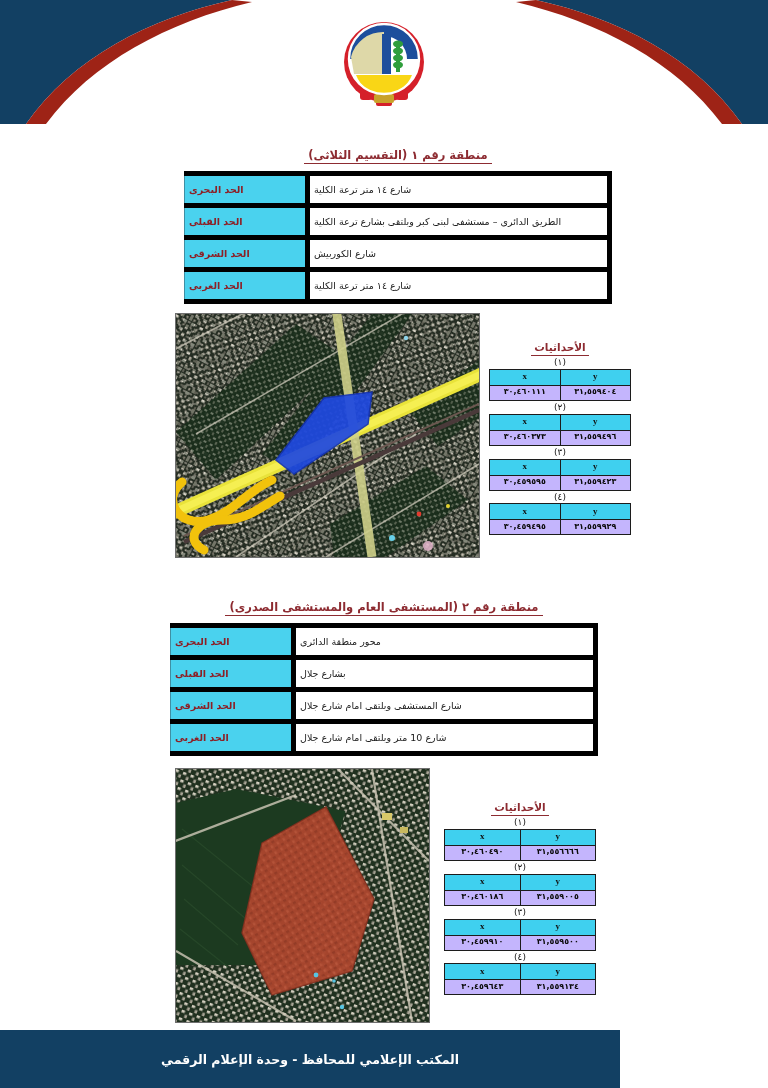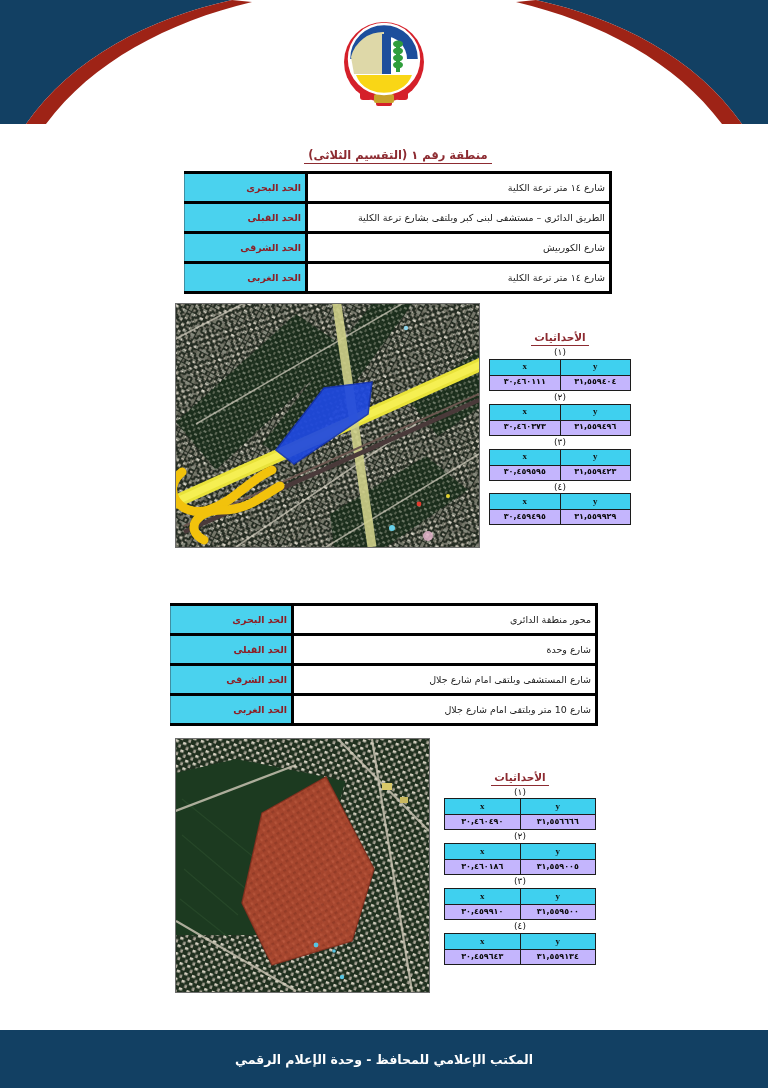--- a/index.html
+++ b/index.html
@@ -64,26 +64,26 @@
 
   
   .bound-table {
     width: 428px;
     margin: 7px auto 0 auto;
     border-collapse: collapse;
     border: 1.3px solid #808080;
     table-layout: fixed;
   }
   .bound-table td {
-    border: 3px solid #000000;
+    border: 5px solid #000000;
     height: 23px;
     padding: 2px 4px;
     font-size: 9.5px;
     color: #1a1a1a;
-    text-align: right;
+    text-align: left;
     vertical-align: middle;
     background: #ffffff;
     line-height: 1.2;
   }
   .bound-table td.head-cell {
     width: 112px;
     background: #4ad2ee;
     color: #8d1f25;
     font-weight: bold;
     font-size: 9.5px;
@@ -140,21 +140,21 @@
     overflow: hidden;
     position: relative;
   }
   .map-frame svg { display: block; }
 
   
   .footer-bar {
     position: absolute;
     left: 0;
     bottom: 0;
-    width: 768px;
+    width: 620px;
     height: 58px;
     background: #124063;
     display: flex;
     align-items: center;
     justify-content: center;
   }
   .footer-text {
     color: #ffffff;
     font-size: 12.5px;
     font-weight: bold;
@@ -361,29 +361,32 @@
           <circle cx="216" cy="224" r="3" fill="#67d0e8"></circle>
           <circle cx="252" cy="232" r="5" fill="#e7b8cf" opacity="0.85"></circle>
           <circle cx="230" cy="24" r="2.2" fill="#8fd3ea"></circle>
         </svg>
       </div>
     </div>
   </div>
 
   <div style="position:absolute; top:472px; left:0; width:768px;">
 
+    <div class="title-wrap">
+      <span class="section-title">منطقة رقم ٢ (المستشفى العام والمستشفى الصدرى)</span>
+    </div>
 
     <table class="bound-table">
       <tbody>
         <tr>
           <td>محور منطقة الدائرى</td>
           <td class="head-cell">الحد البحرى</td>
         </tr>
         <tr>
-          <td>شارع وحدة</td>
+          <td>بشارع جلال</td>
           <td class="head-cell">الحد القبلى</td>
         </tr>
         <tr>
           <td>شارع المستشفى وبلتقى امام شارع جلال</td>
           <td class="head-cell">الحد الشرقى</td>
         </tr>
         <tr>
           <td>شارع 10 متر وبلتقى امام شارع جلال</td>
           <td class="head-cell">الحد الغربى</td>
         </tr>

